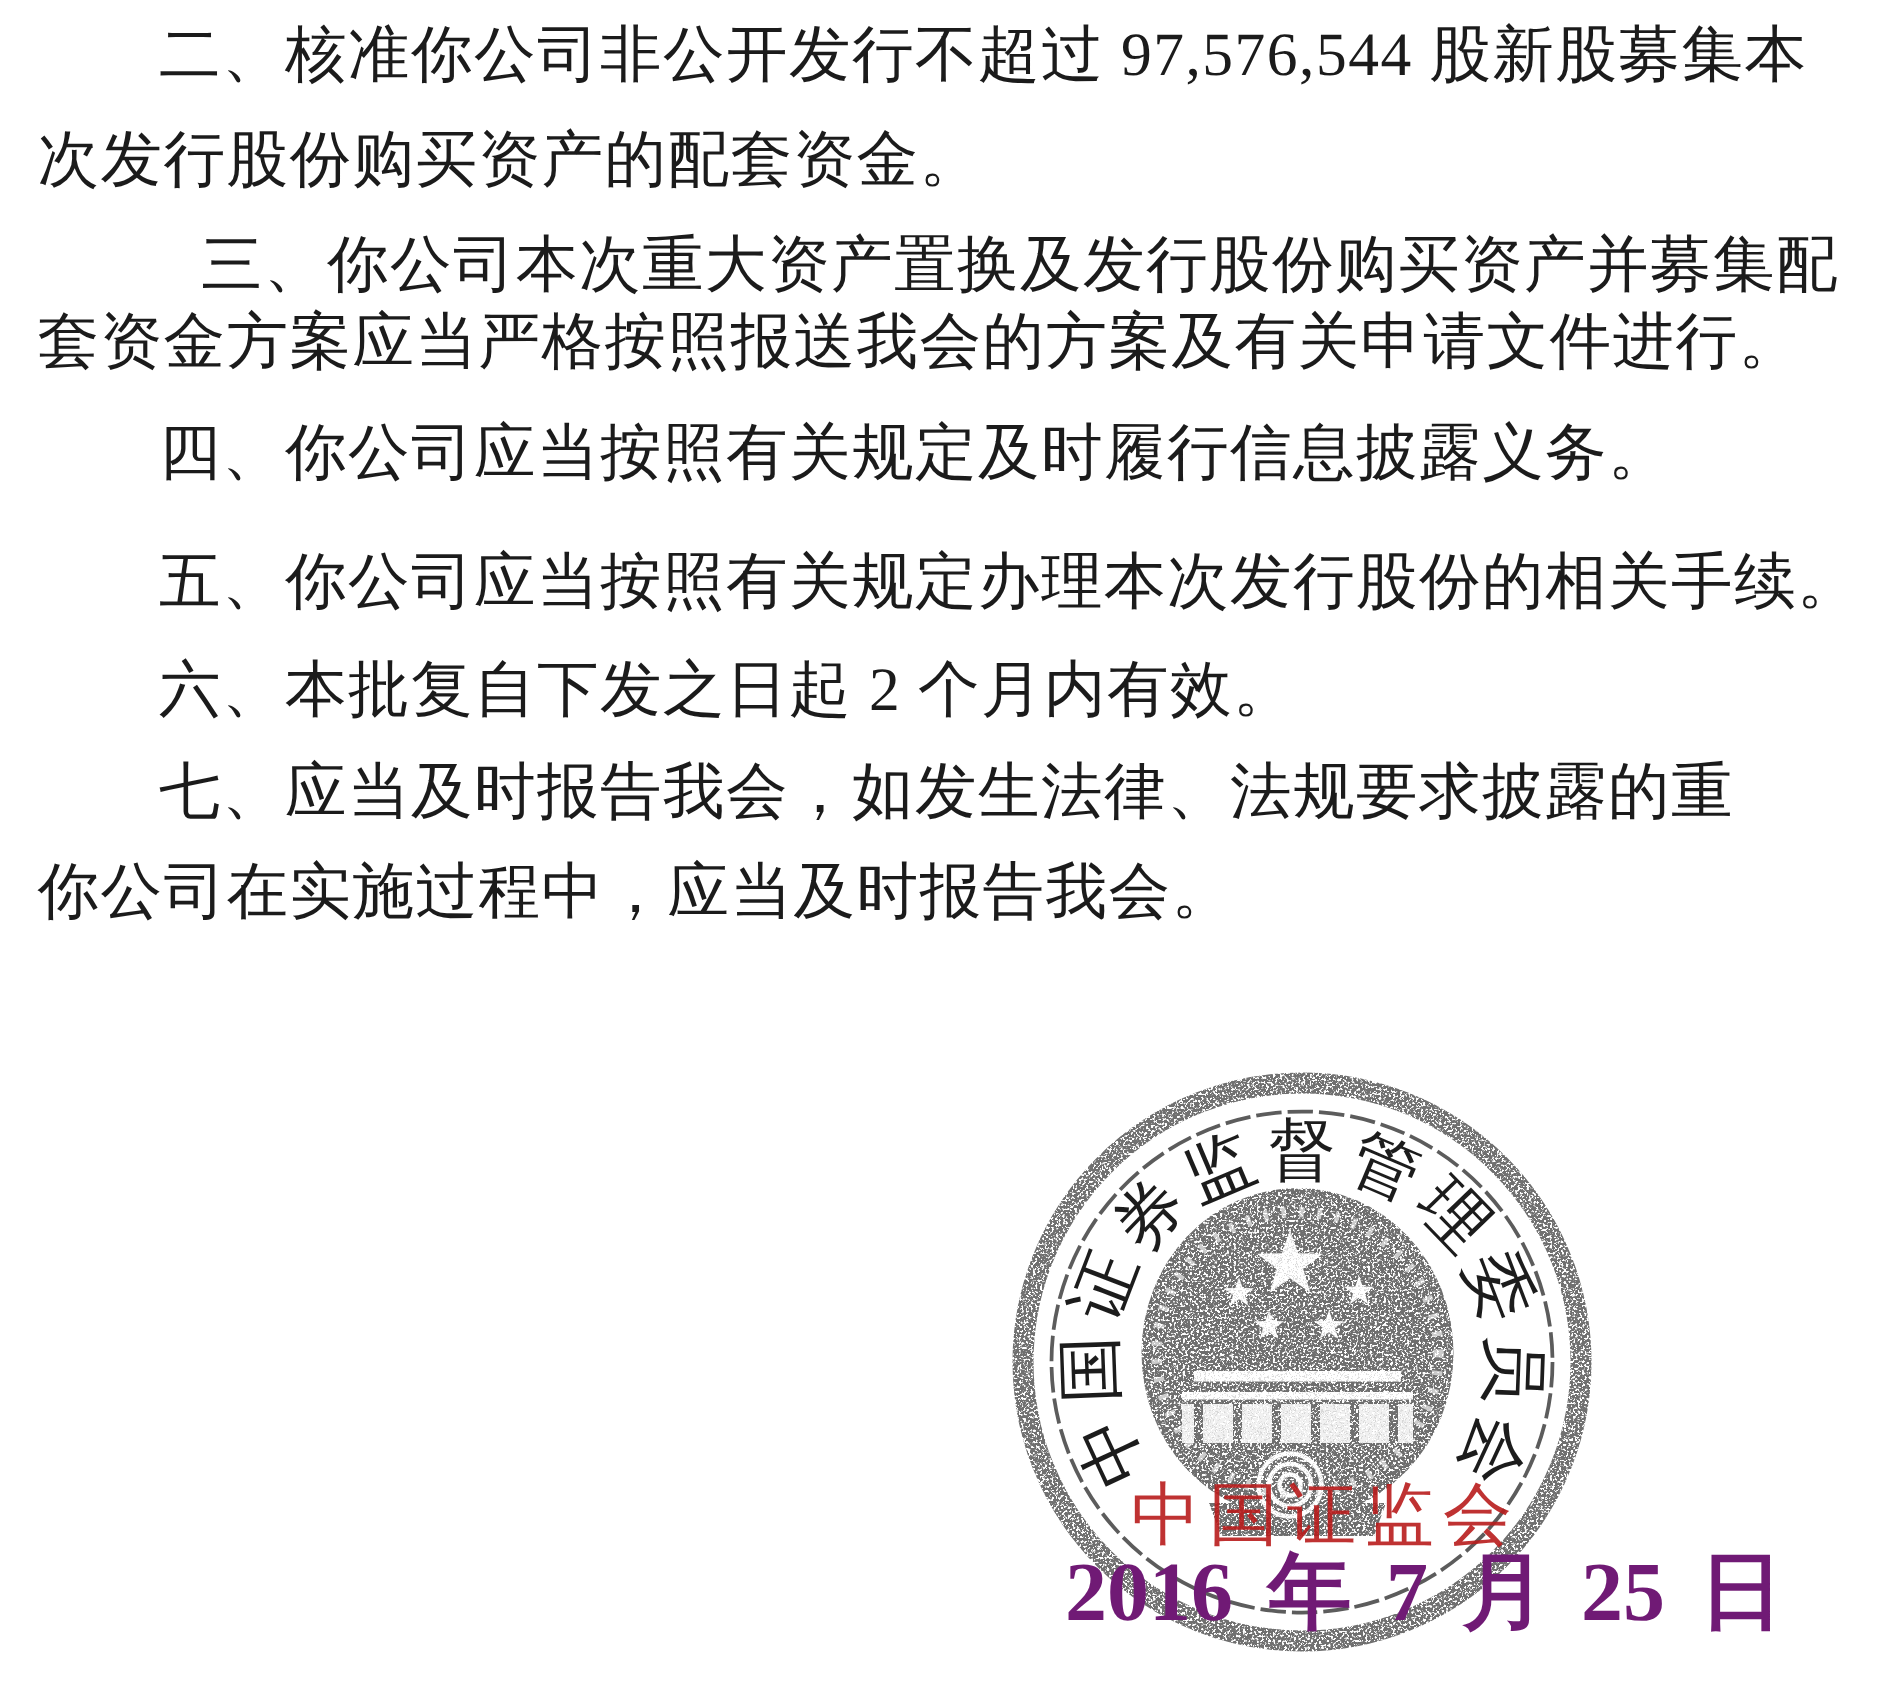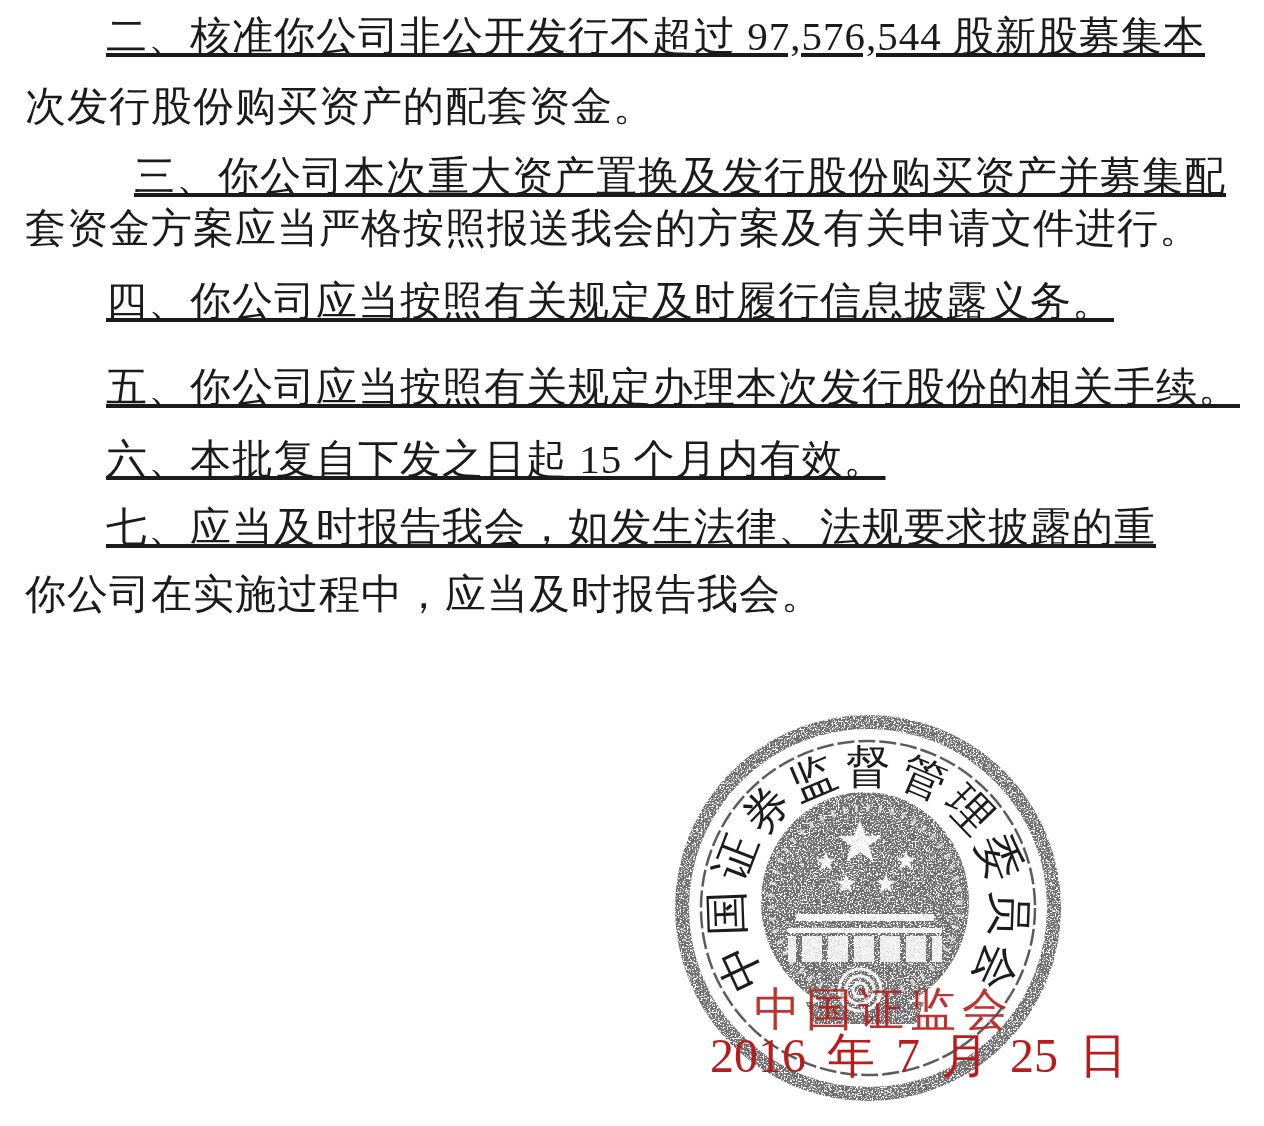--- a/index.html
+++ b/index.html
@@ -14,21 +14,21 @@
   .line{
     position:absolute;
     left:25px;
     font-size:41px;
     line-height:48px;
     letter-spacing:1px;
     color:#1b1b1b;
     white-space:nowrap;
     -webkit-font-smoothing:none;
   }
-  .line.indent{left:106px;text-decoration:underline;}
+  .line.indent{left:106px;}
   .l1{top:12px;}
   .l2{top:82px;}
   .l3{top:152px;margin-left:28px;}
   .l4{top:207px;font-family:Liberation Mono, monospace;}
   .l5{top:277px;}
   .l6{top:363px;}
   .l7{top:435px;}
   .l8{top:503px;}
   .l9{top:570px;}
   
@@ -44,44 +44,45 @@
     font-size:46px;
     letter-spacing:6px;
     color:#b91c1c;
     white-space:nowrap;
     opacity:.9;
     margin-top:27px;
   }
   .seal-date{
     position:absolute;
     left:44px;top:318px;
-    font-size:48px;
+    font-size:56px;
     word-spacing:9px;
-    color:#b91c1c;
+    color:#701a75;
     white-space:nowrap;
+    font-weight:bold;
   }
   .arc-char{
     font-family:"Liberation Serif","DejaVu Serif",serif;
     font-size:45px;
     fill:#1c1c1c;
   }
 </style>
 </head>
 <body>
 
 <div class="page">
 
   <div>
     <div class="line indent l1">二、核准你公司非公开发行不超过 97,576,544 股新股募集本</div>
     <div class="line l2">次发行股份购买资产的配套资金。</div>
     <div class="line indent l3">三、你公司本次重大资产置换及发行股份购买资产并募集配</div>
     <div class="line l4">套资金方案应当严格按照报送我会的方案及有关申请文件进行。</div>
     <div class="line indent l5">四、你公司应当按照有关规定及时履行信息披露义务。</div>
     <div class="line indent l6">五、你公司应当按照有关规定办理本次发行股份的相关手续。</div>
-    <div class="line indent l7">六、本批复自下发之日起 15 个月内有效。</div>
+    <div class="line indent l7">六、本批复自下发之日起 2 个月内有效。</div>
     <div class="line indent l8">七、应当及时报告我会，如发生法律、法规要求披露的重</div>
     <div class="line l9">你公司在实施过程中，应当及时报告我会。</div>
   </div>
 
   <div class="seal">
     <svg width="404" height="420" viewBox="0 0 404 420">
       <defs>
         <polygon id="star5" points="0,-10 2.35,-3.24 9.51,-3.09 3.8,1.24 5.88,8.09 0,4 -5.88,8.09 -3.8,1.24 -9.51,-3.09 -2.35,-3.24"></polygon>
         <filter id="speckle" x="-10%" y="-10%" width="120%" height="120%">
           <feTurbulence type="fractalNoise" baseFrequency="0.65" numOctaves="3" seed="7" result="noise"></feTurbulence>

